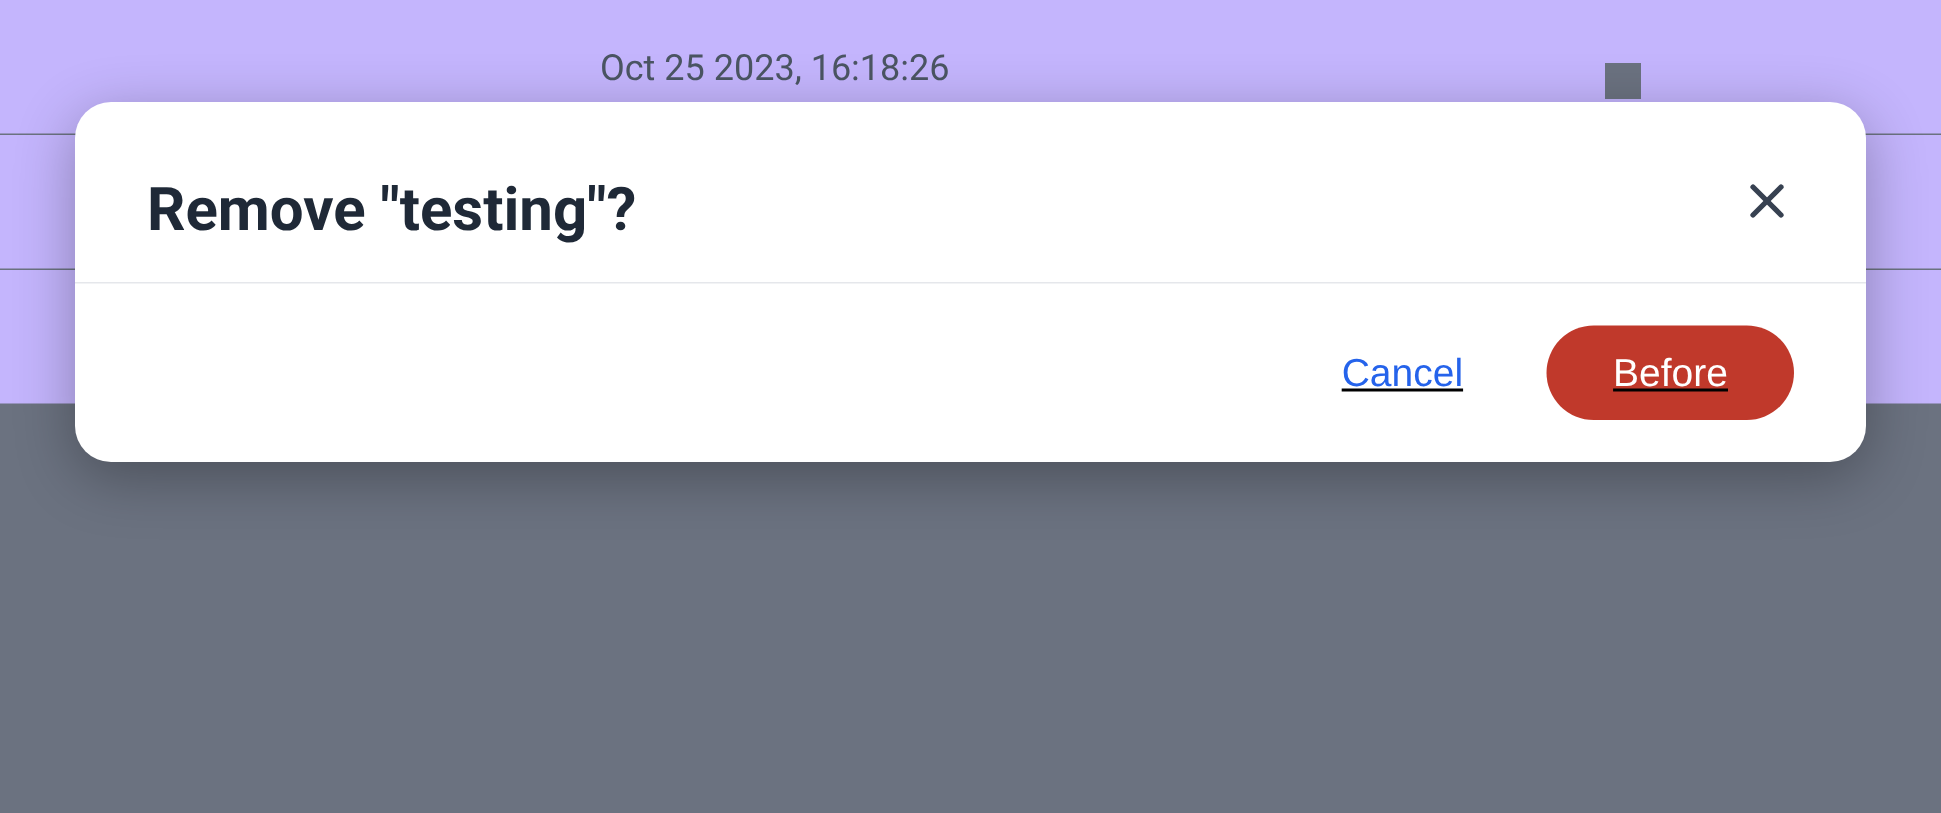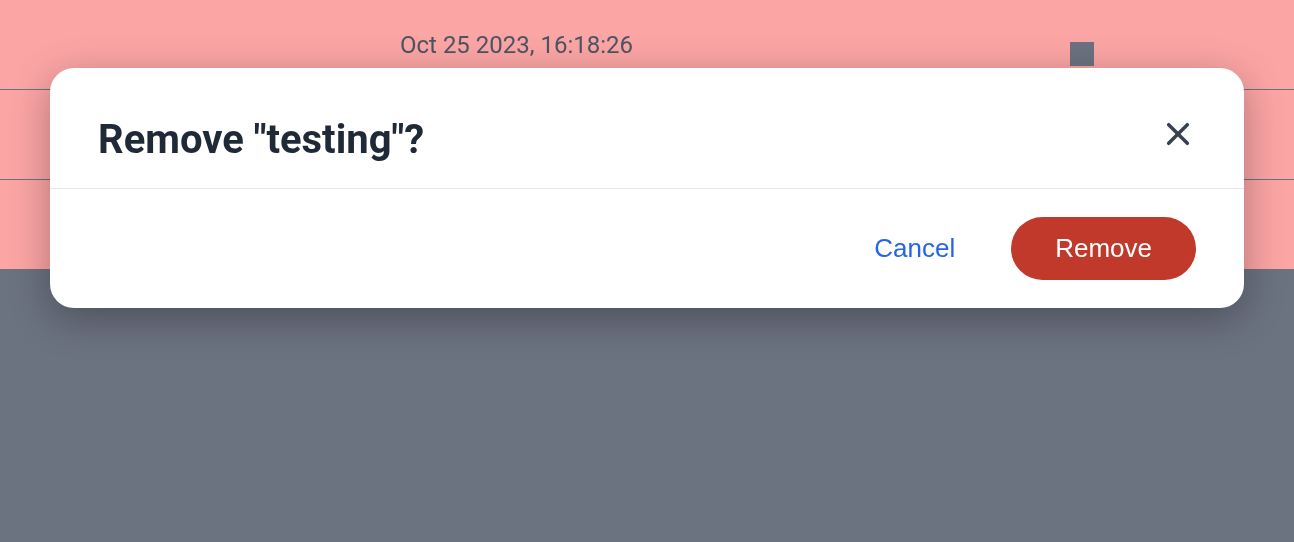--- a/index.html
+++ b/index.html
@@ -9,21 +9,21 @@
     }
     body {
       font-family: -apple-system, BlinkMacSystemFont, "Segoe UI", Roboto, "Helvetica Neue", Arial, sans-serif;
       background: #6b7280;
       width: 1294px;
       height: 542px;
       position: relative;
       overflow: hidden;
     }
     .bg-row {
-      background: #fca5a5;
+      background: #c4b5fd;
       height: 90px;
       border-bottom: 1px solid #6b7280;
       display: flex;
       align-items: center;
       padding-left: 400px;
       color: #4b5563;
       font-size: 24px;
     }
     .bg-row:first-child {
       height: 90px;
@@ -95,20 +95,21 @@
       text-decoration: none;
       cursor: pointer;
     }
     .modal-footer {
       border-top: 1px solid #e5e7eb;
       padding: 28px 48px;
       display: flex;
       justify-content: flex-end;
       align-items: center;
       gap: 48px;
+      text-decoration: underline;
     }
     .btn-cancel {
       color: #2563eb;
       font-size: 26px;
       font-weight: 500;
       background: none;
       border: none;
       cursor: pointer;
       padding: 12px 8px;
     }
@@ -139,16 +140,16 @@
       <h2 class="modal-title">Remove "testing"?</h2>
       <div class="close-btn">
         <svg viewBox="0 0 24 24" stroke="currentColor" stroke-width="3" fill="none" stroke-linecap="round">
           <line x1="4" y1="4" x2="20" y2="20"></line>
           <line x1="20" y1="4" x2="4" y2="20"></line>
         </svg>
       </div>
     </div>
     <div class="modal-footer">
       <button class="btn-cancel">Cancel</button>
-      <button class="btn-remove">Remove</button>
+      <button class="btn-remove">Before</button>
     </div>
   </div>
 </div>
 
 </body></html>

